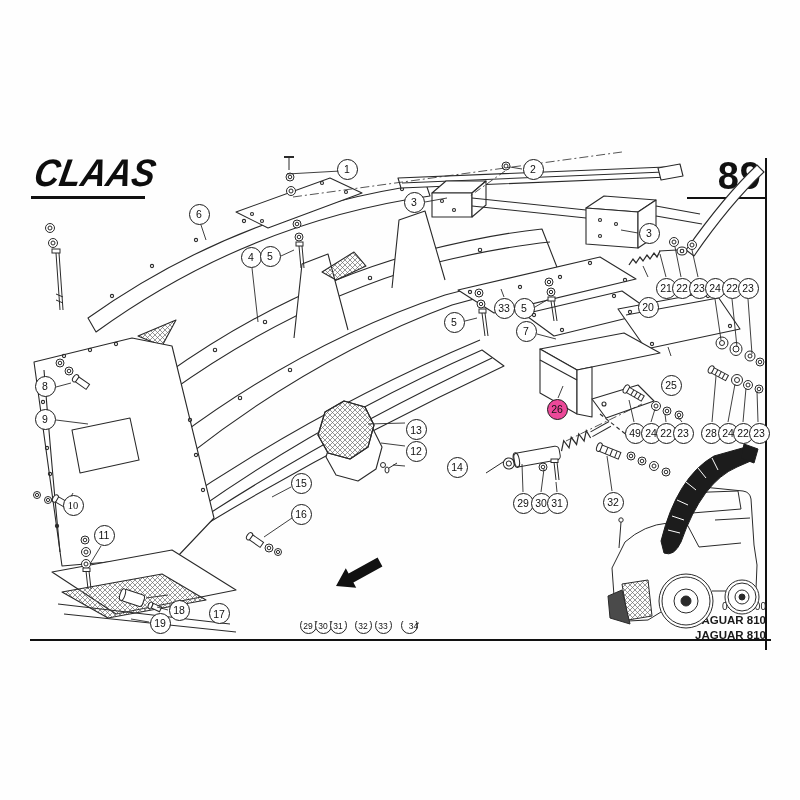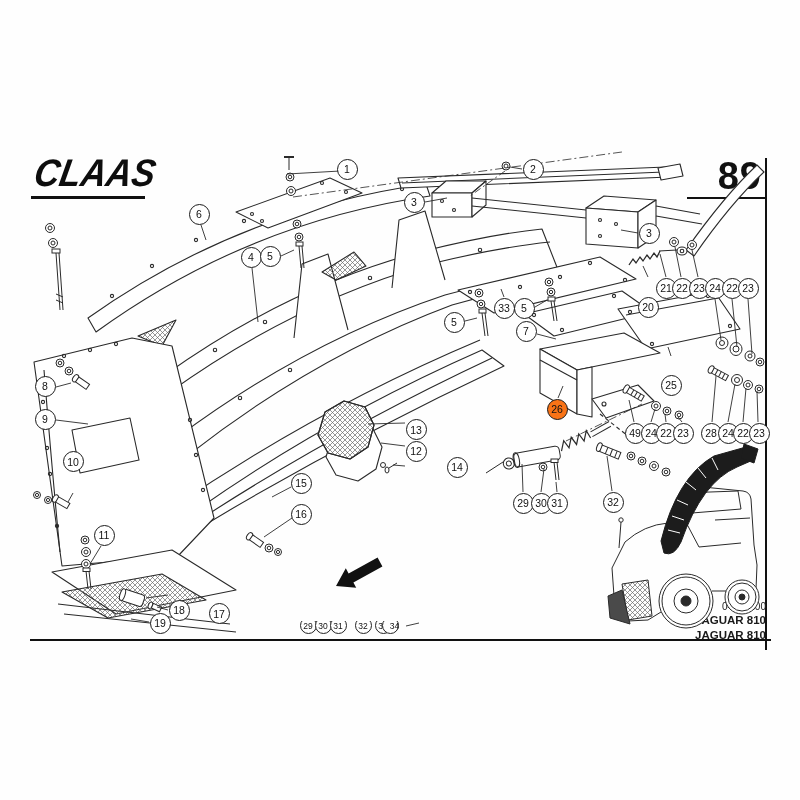--- a/index.html
+++ b/index.html
@@ -443,47 +443,47 @@
       <div class="callout" style="left: 704.5px; top: 277.5px;">24</div>
       <div class="callout" style="left: 721.5px; top: 277.5px;">22</div>
       <div class="callout" style="left: 737.5px; top: 277.5px;">23</div>
       <div class="callout" style="left: 493.5px; top: 297.5px;">33</div>
       <div class="callout" style="left: 513.5px; top: 297.5px;">5</div>
       <div class="callout" style="left: 443.5px; top: 311.5px;">5</div>
       <div class="callout" style="left: 515.5px; top: 320.5px;">7</div>
       <div class="callout" style="left: 34.5px; top: 375.5px;">8</div>
       <div class="callout" style="left: 34.5px; top: 408.5px;">9</div>
       <div class="callout" style="left: 660.5px; top: 356.5px; margin-top: 18px;">25</div>
-      <div class="callout" style="left: 546.5px; top: 398.5px; background: #f97316;">26</div>
+      <div class="callout" style="left: 546.5px; top: 398.5px; background: #ec4899;">26</div>
       <div class="callout" style="left: 405.5px; top: 412.5px; margin-top: 28px;">12</div>
       <div class="callout" style="left: 405.5px; top: 419px;">13</div>
       <div class="callout" style="left: 405.5px; top: 456.5px; margin-left: 41px;">14</div>
       <div class="callout" style="left: 624.5px; top: 422.5px;">49</div>
       <div class="callout" style="left: 640.5px; top: 422.5px;">24</div>
       <div class="callout" style="left: 655.5px; top: 422.5px;">22</div>
       <div class="callout" style="left: 672.5px; top: 422.5px;">23</div>
       <div class="callout" style="left: 700.5px; top: 422.5px;">28</div>
       <div class="callout" style="left: 717.5px; top: 422.5px;">24</div>
       <div class="callout" style="left: 732.5px; top: 422.5px;">22</div>
       <div class="callout" style="left: 748.5px; top: 422.5px;">23</div>
-      <div class="callout" style="left: 62.5px; top: 451px;">10</div>
+      <div class="callout" style="left: 62.5px; top: 495px; font-family: Liberation Serif, serif;">10</div>
       <div class="callout" style="left: 290.5px; top: 472.5px;">15</div>
       <div class="callout" style="left: 290.5px; top: 503.5px;">16</div>
       <div class="callout" style="left: 512.5px; top: 492.5px;">29</div>
       <div class="callout" style="left: 530.5px; top: 492.5px;">30</div>
       <div class="callout" style="left: 546.5px; top: 492.5px;">31</div>
       <div class="callout" style="left: 602.5px; top: 491.5px;">32</div>
       <div class="callout" style="left: 93.5px; top: 524.5px;">11</div>
       <div class="callout" style="left: 168.5px; top: 603px; margin-left: 40px;">17</div>
       <div class="callout" style="left: 168.5px; top: 599.5px;">18</div>
       <div class="callout" style="left: 149.5px; top: 612.5px;">19</div>
     </div>
 
   <div class="mini-strip">
       <div class="mini-callout" style="left: 299.5px; top: -4px;">29</div>
       <div class="mini-callout" style="left: 314.5px; top: -4px;">30</div>
       <div class="mini-callout" style="left: 329.5px; top: -4px;">31</div>
       <div class="mini-callout" style="left: 354.5px; top: -4px;">32</div>
       <div class="mini-callout" style="left: 374.5px; top: -4px;">33</div>
-      <div class="mini-callout" style="left: 382px; top: -4px; padding-left: 8px;">34</div>
+      <div class="mini-callout" style="left: 401px; top: -4px; padding-left: 8px;">34</div>
     </div>
 
 </div>
 
 </body></html>

